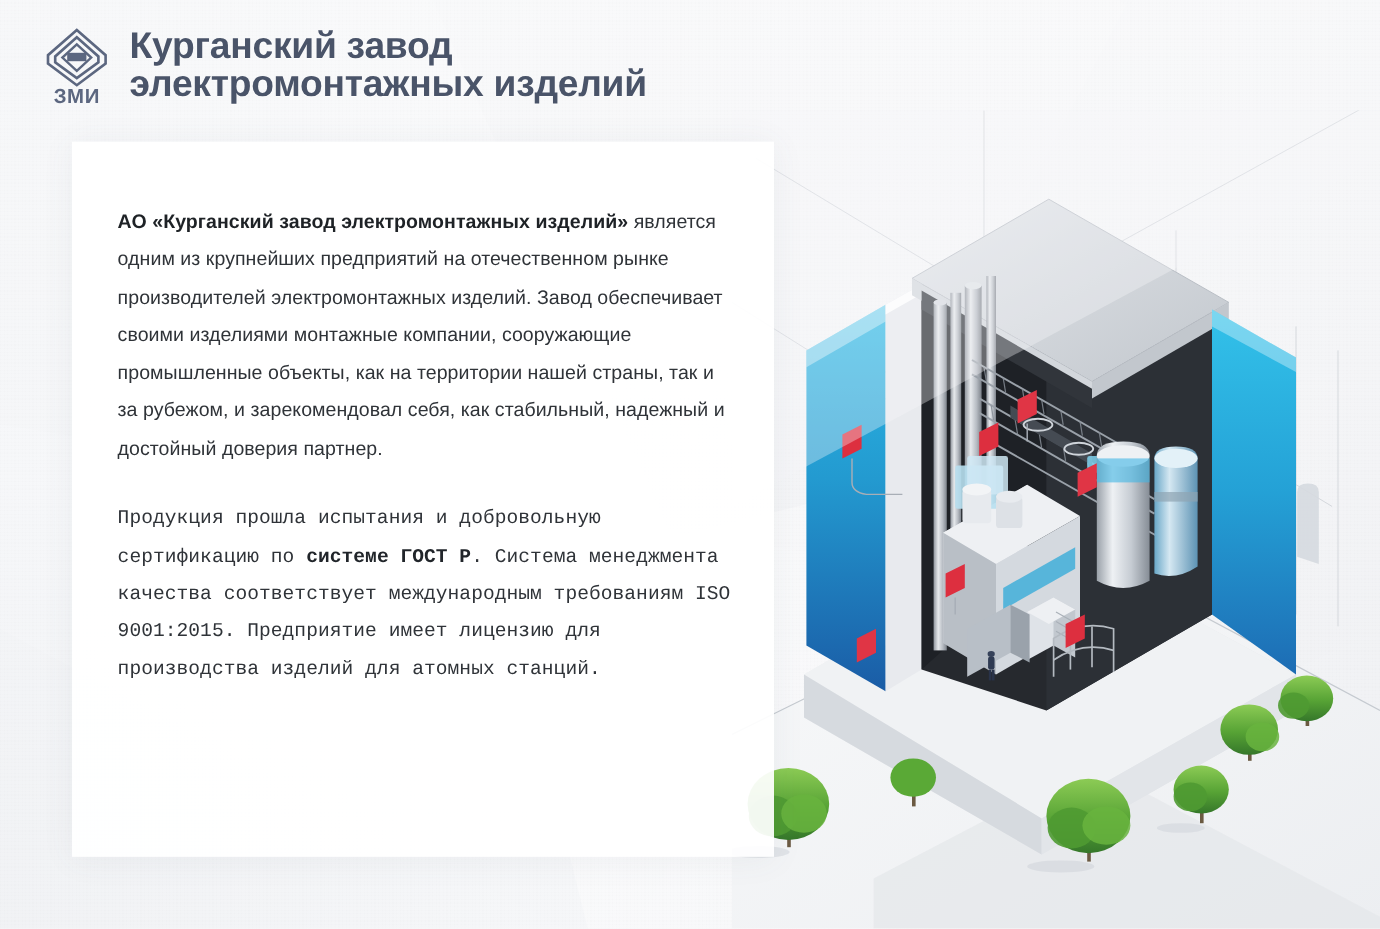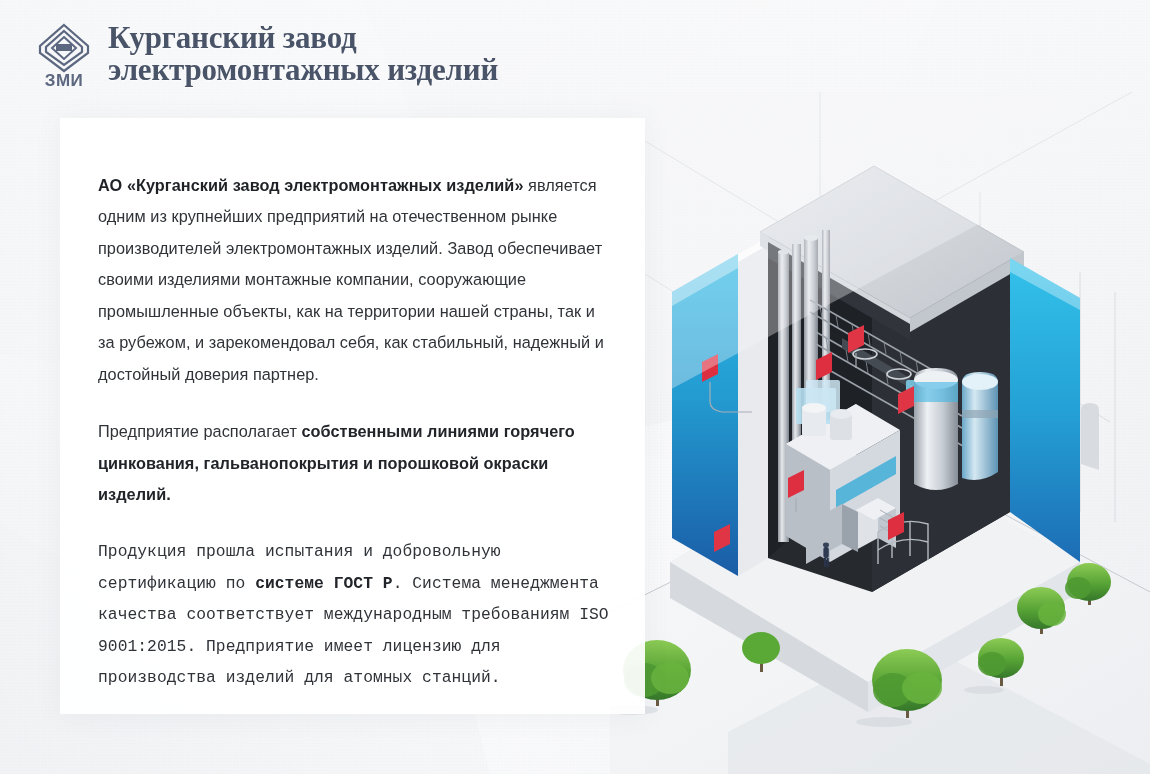--- a/index.html
+++ b/index.html
@@ -82,21 +82,20 @@
     height: 66px;
     flex: 0 0 auto;
     margin-right: 16px;
     margin-top: 2px;
   }
   .title-block {
     display: flex;
     flex-direction: column;
     justify-content: flex-end;
     line-height: 1.02;
-    font-family: Liberation Serif, serif;
   }
   .title-line {
     font-size: 31px;
     font-weight: 700;
     letter-spacing: -0.2px;
     color: #4a5469;
     white-space: nowrap;
     text-shadow: 0 1px 0 rgba(255,255,255,.7);
   }
 
@@ -436,19 +435,18 @@
     <div class="title-block">
       <span class="title-line">Курганский завод</span>
       <span class="title-line">электромонтажных изделий</span>
     </div>
   </div>
 
   <div class="card">
 
     <p class="para"><span class="lead">АО «Курганский завод электромонтажных изделий»</span><span> является одним из крупнейших предприятий на отечественном рынке производителей электромонтажных изделий. Завод обеспечивает своими изделиями монтажные компании, сооружающие промышленные объекты, как на территории нашей страны, так и за рубежом, и зарекомендовал себя, как стабильный, надежный и достойный доверия партнер.</span></p>
 
-    <p class="para"><span>Предприятие располагает </span><b>собственными линиями горячего цинкования, гальванопокрытия и порошковой окраски изделий.</b><span></span></p>
 
     <p class="para"><span>Продукция прошла испытания и добровольную сертификацию по </span><b>системе ГОСТ Р</b><span>. Система менеджмента качества соответствует международным требованиям ISO 9001:2015. Предприятие имеет лицензию для производства изделий для атомных станций.</span></p>
 
   </div>
 
 </div>
 
 </body></html>

